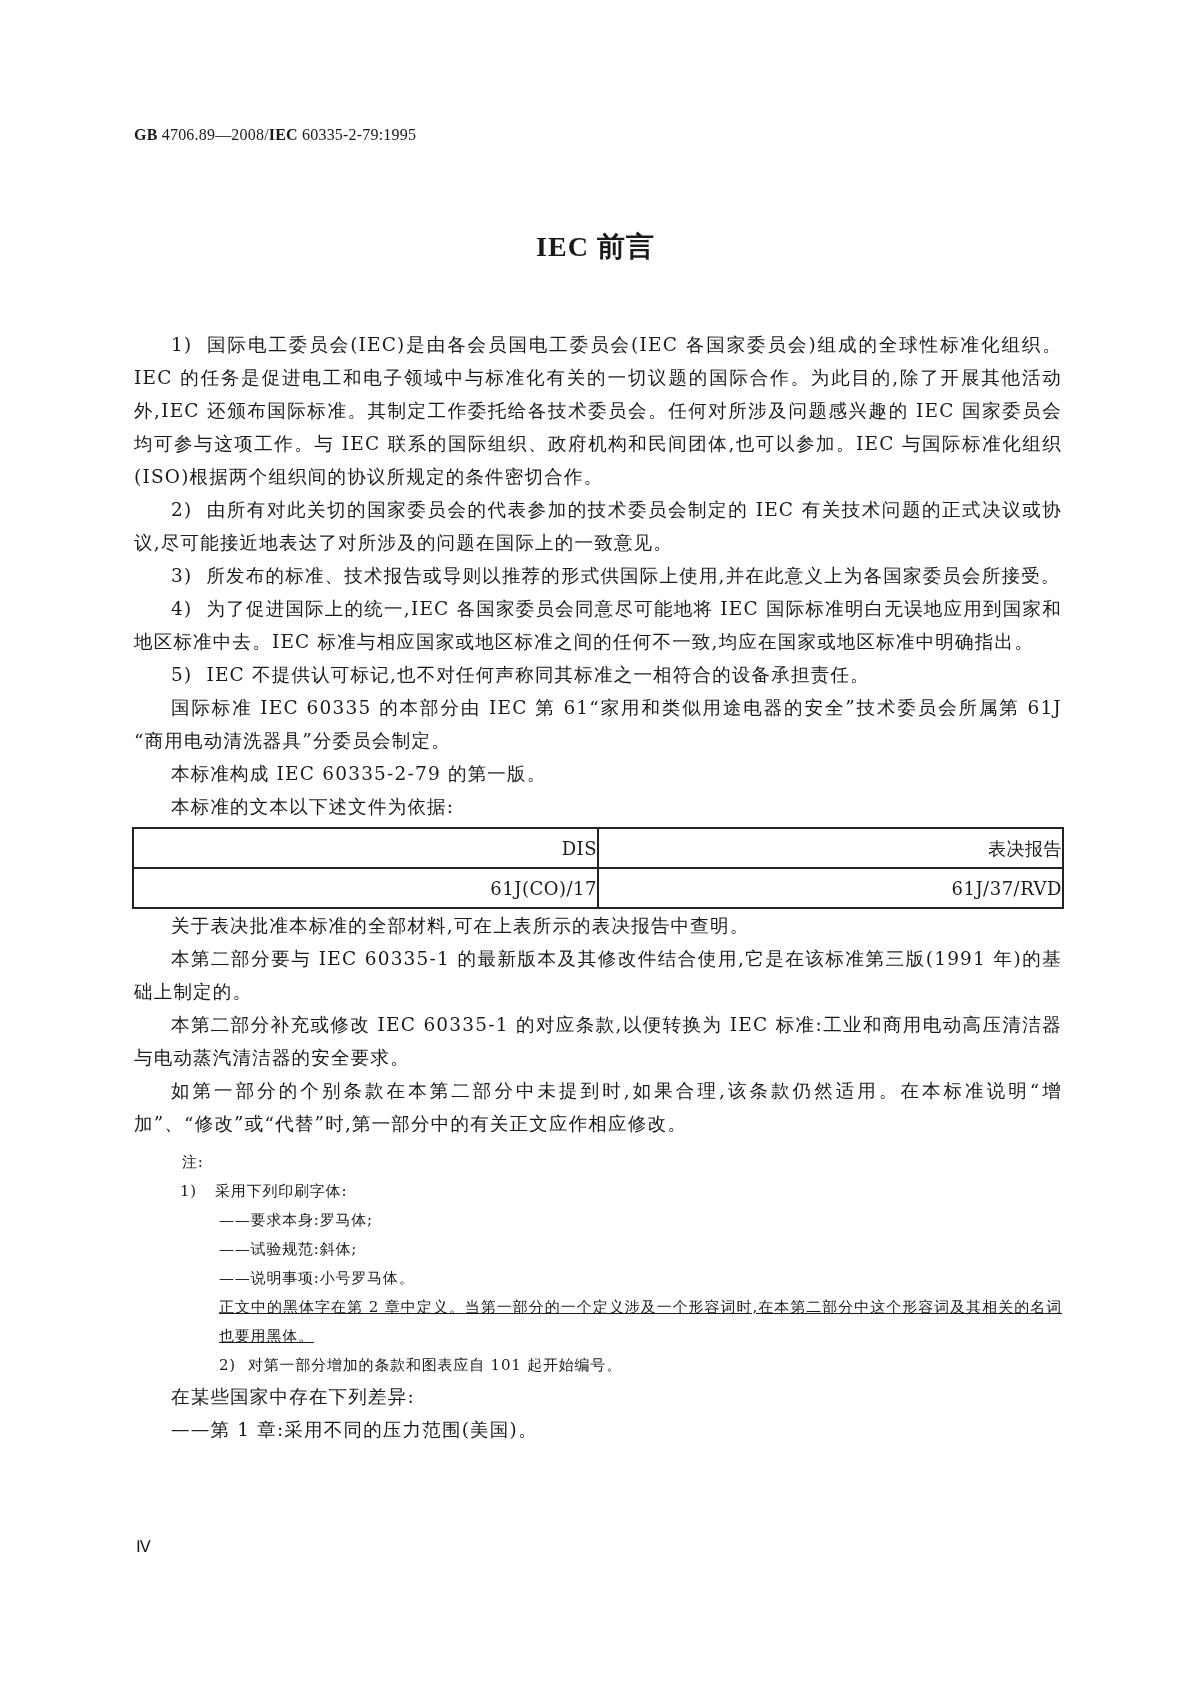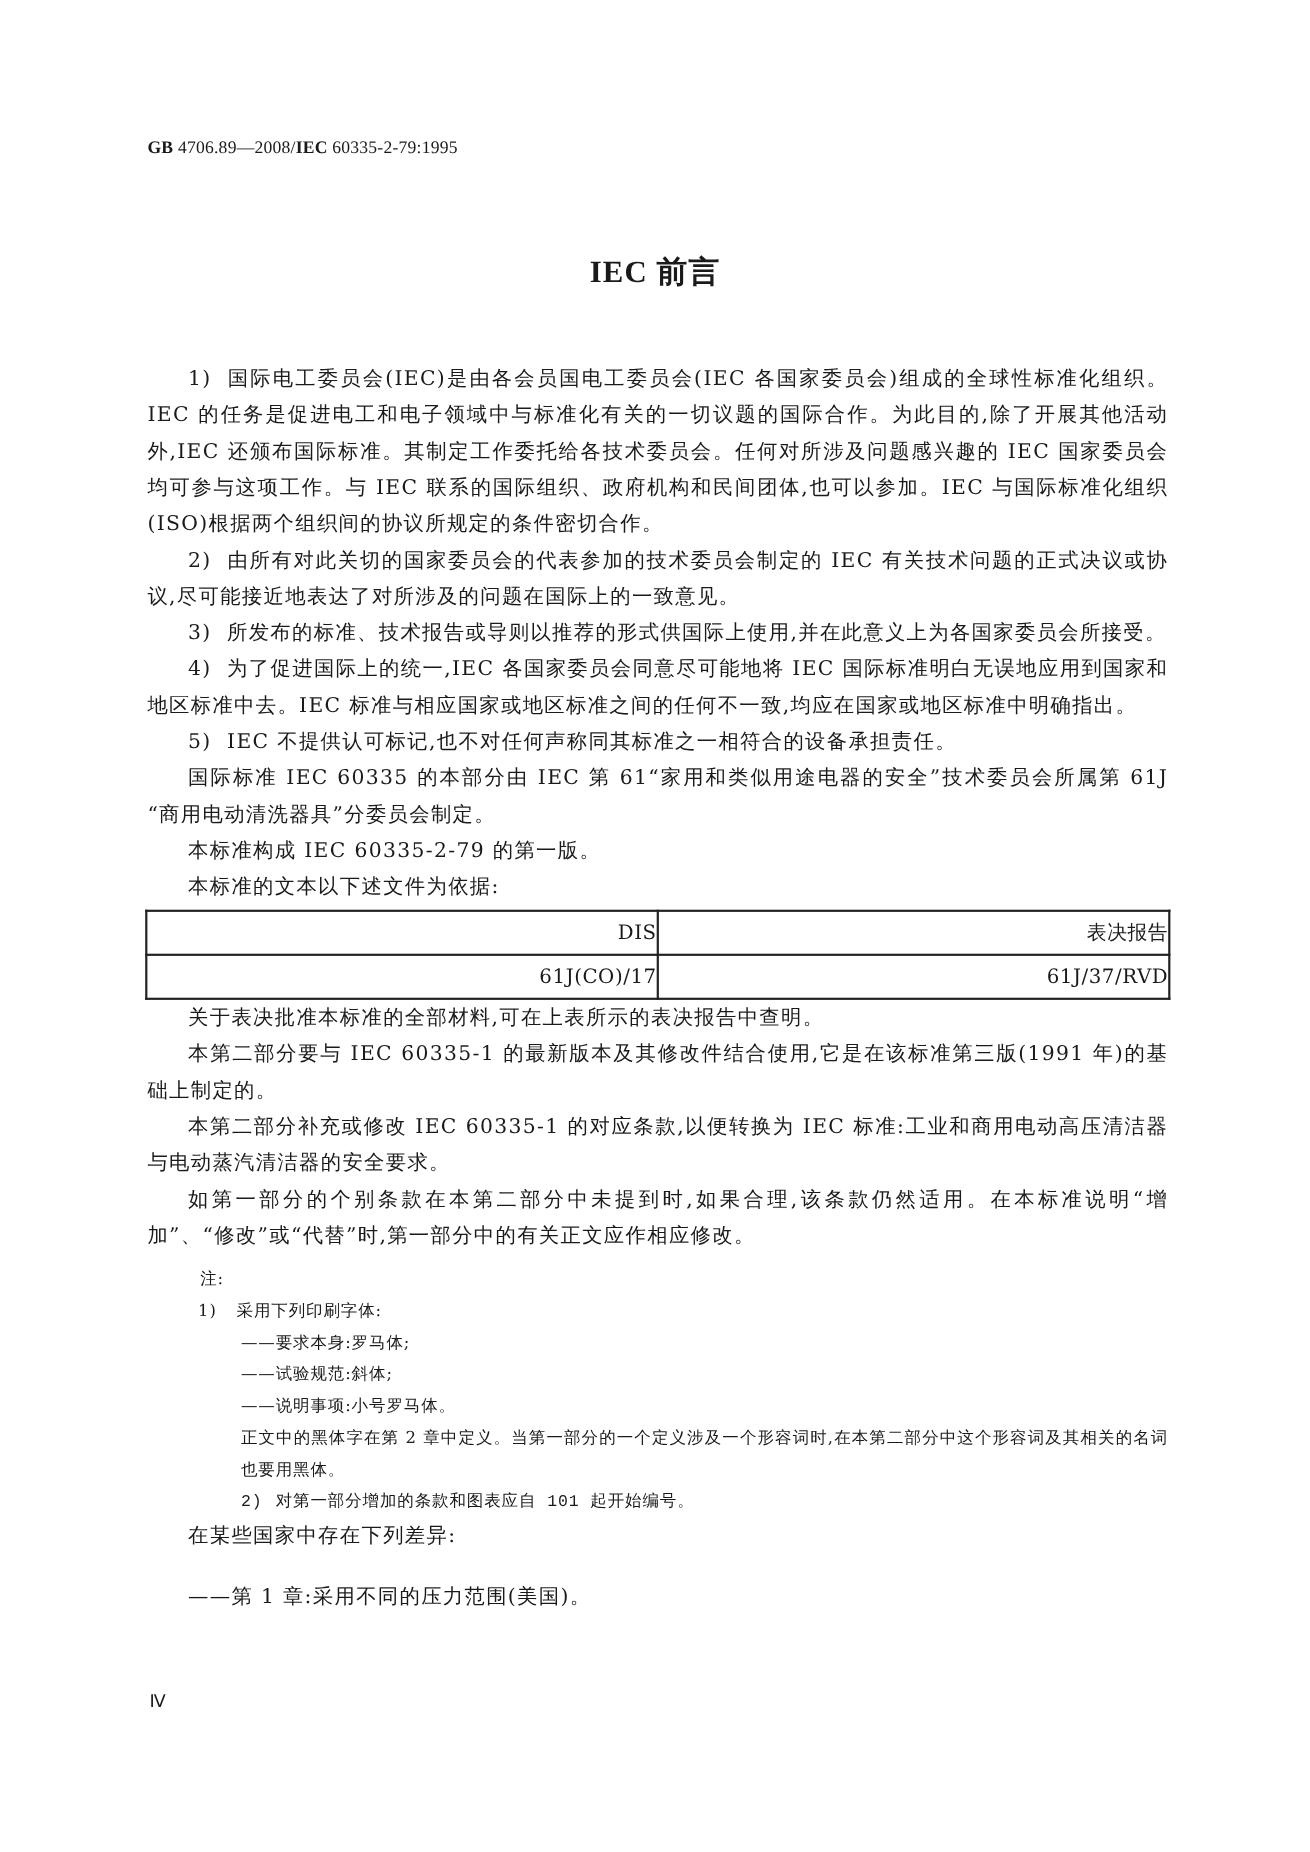--- a/index.html
+++ b/index.html
@@ -79,25 +79,26 @@
       letter-spacing: 0.8px;
       margin-top: 8px;
     }
     .notes .n-label { padding-left: 48px; }
     .notes .n1 { padding-left: 46px; }
     .notes .n1 .num { margin-right: 18px; }
     .notes .dash { padding-left: 85px; }
     .notes .sub {
       padding-left: 85px;
       text-align: justify;
+      text-decoration: underline;
     }
-    .notes .n2 { padding-left: 85px; font-family: Liberation Mono, monospace; }
+    .notes .n2 { padding-left: 85px; }
     .notes .n2 .num { margin-right: 12px; }
     .diff-title { text-indent: 37px; margin-top: 0; }
-    .diff-item { padding-left: 37px; margin-top: 22px; }
+    .diff-item { padding-left: 37px; }
     .diff-sub { padding-left: 62px; }
     .footer {
       position: absolute;
       left: 136px;
       top: 1537px;
       font-size: 16px;
       font-family: "Liberation Serif", serif;
     }
   </style>
 </head>

